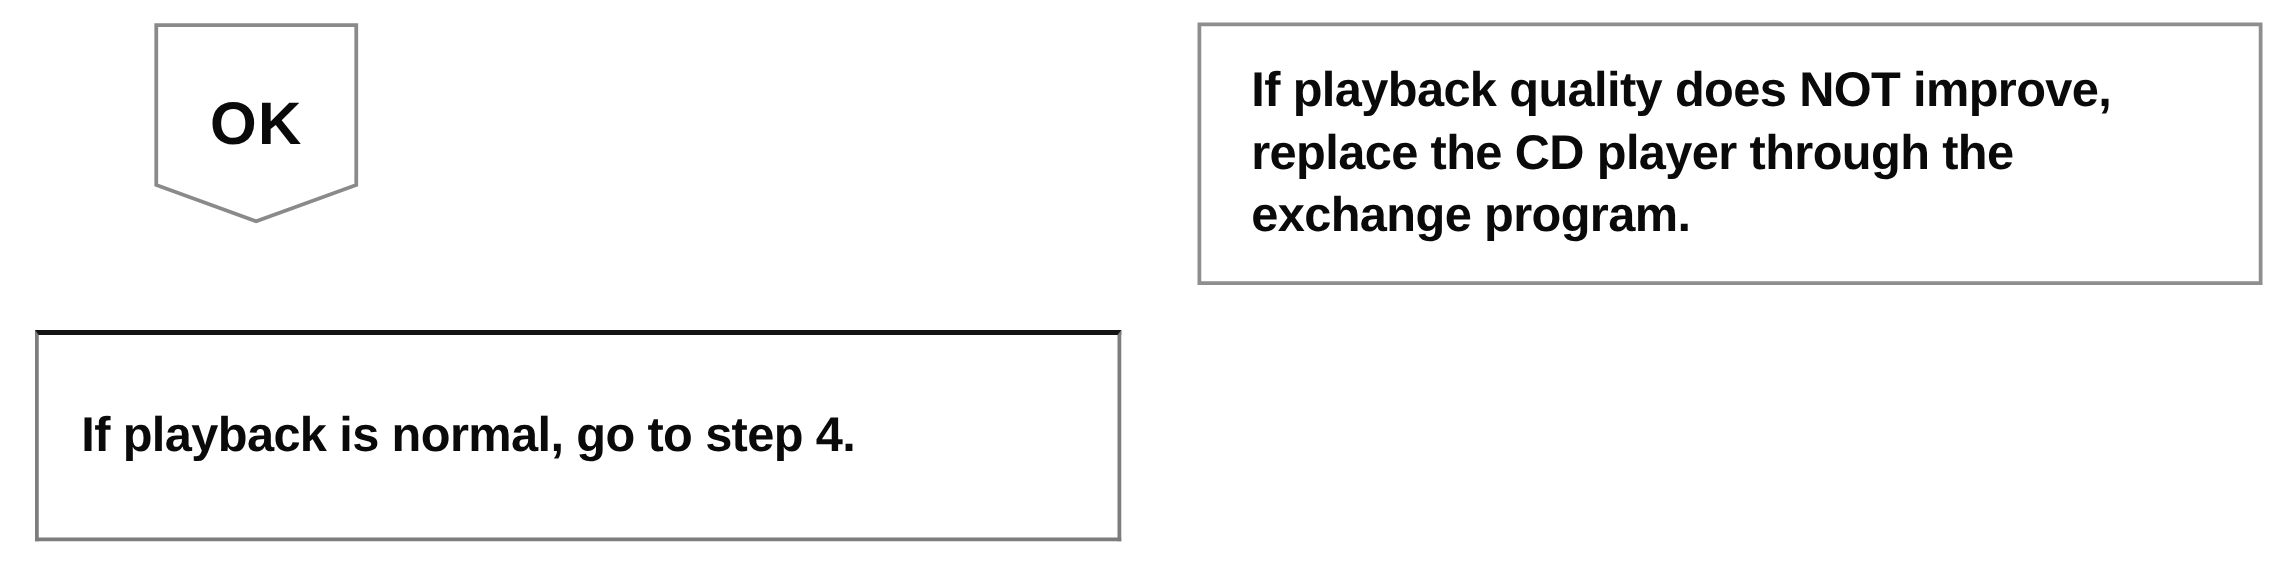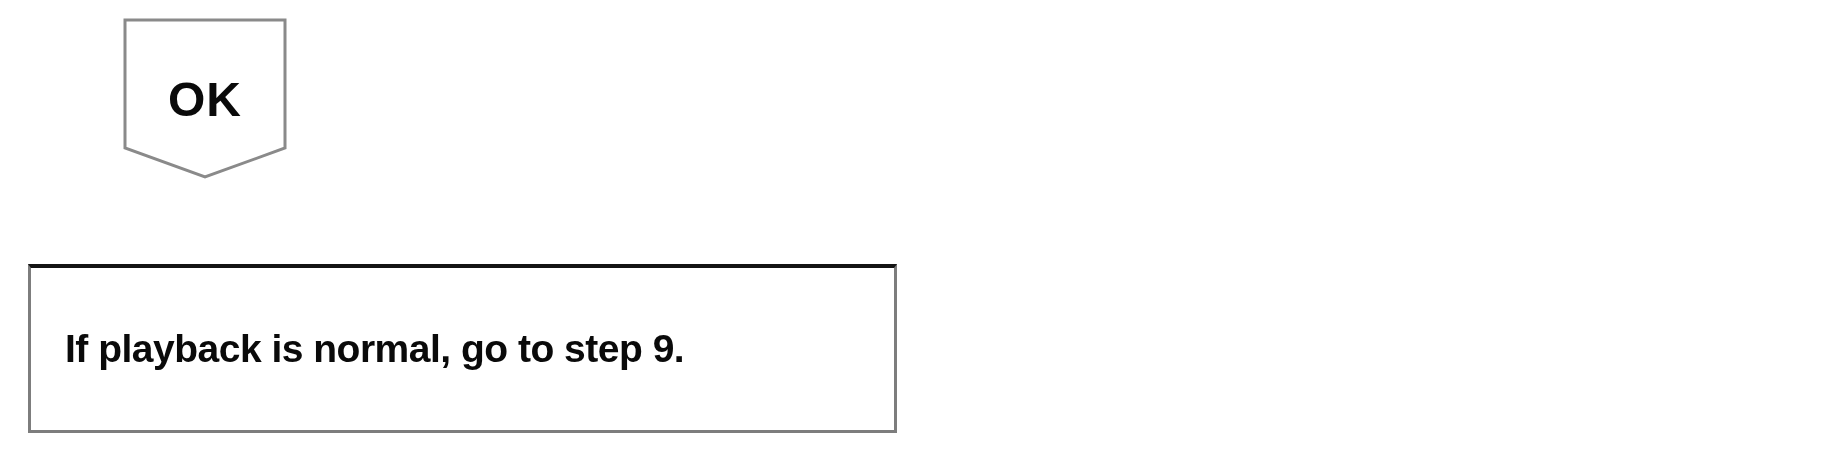--- a/index.html
+++ b/index.html
@@ -75,18 +75,23 @@
 <div class="canvas">
 
   <div class="shape ok-shape">
     <svg width="164" height="162" viewBox="0 0 164 162">
       <polygon class="outline" points="2,2 162,2 162,130 82,159 2,130"></polygon>
     </svg>
     <span class="shape-label">OK</span>
   </div>
 
 
+  <div class="note-box ng-note">
+    <div class="note-line">If playback quality does NOT improve,</div>
+    <div class="note-line">replace the CD player through the</div>
+    <div class="note-line">exchange program.</div>
+  </div>
 
   <div class="note-box ok-note">
-    <div class="note-line">If playback is normal, go to step 9.</div>
+    <div class="note-line">If playback is normal, go to step 4.</div>
   </div>
 
 </div>
 
 </body></html>

